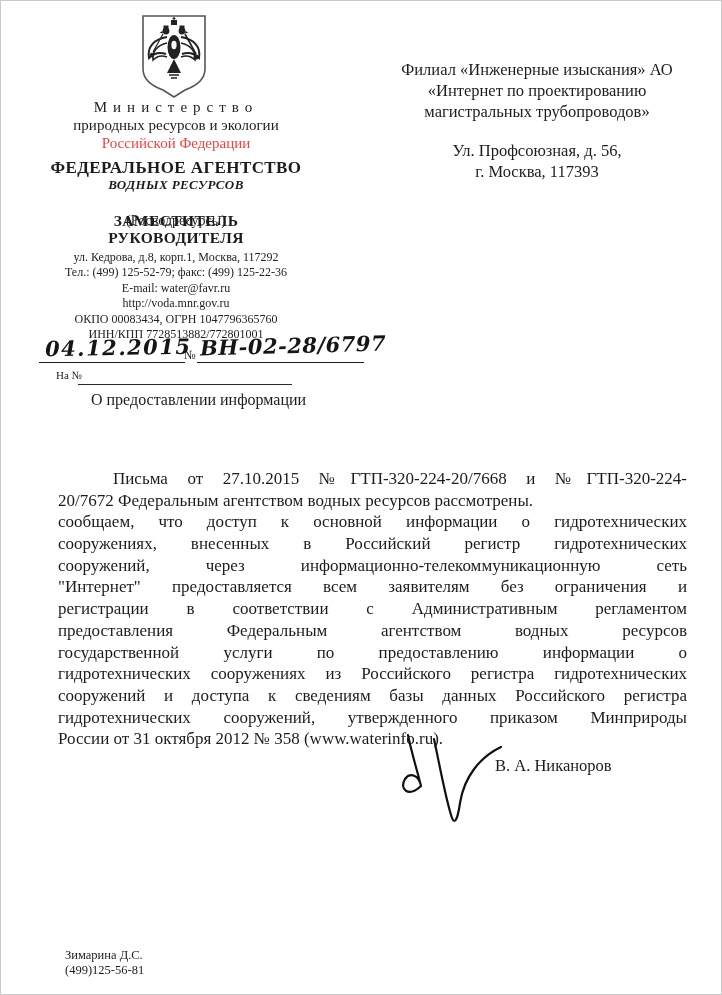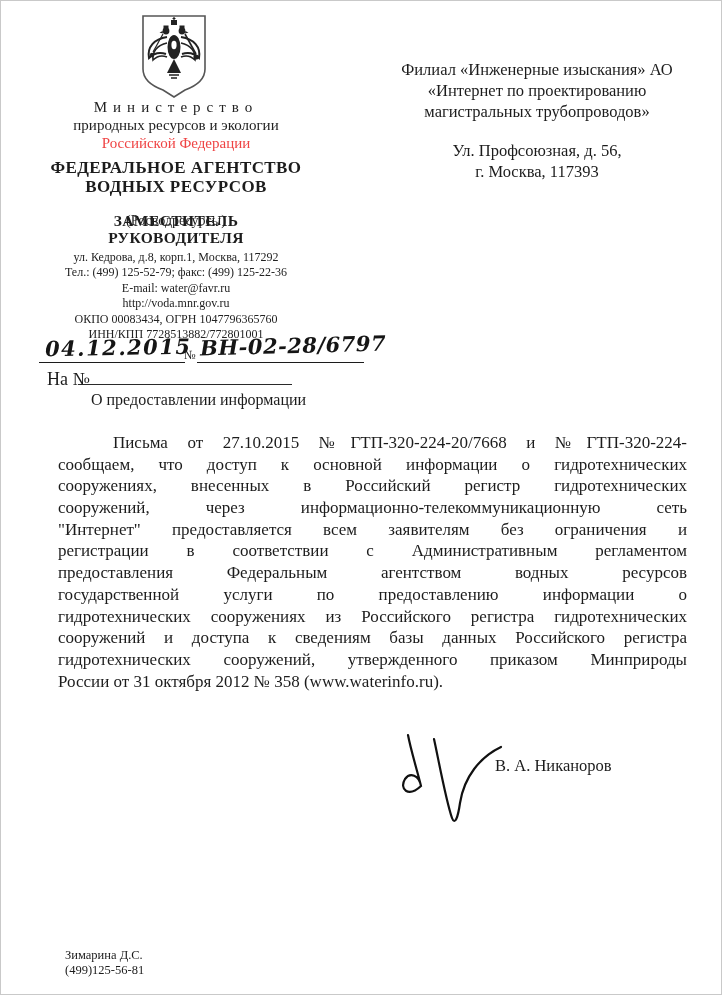--- a/index.html
+++ b/index.html
@@ -14,47 +14,47 @@
     color:#1c1c1c;
     overflow:hidden;
   }
   .abs{position:absolute;}
   
   .lh-col{left:30px;width:290px;text-align:center;}
   .ministry1{top:98px;font-size:15px;letter-spacing:6px;color:#222;}
   .ministry2{top:116px;font-size:15px;color:#222;}
   .ministry3{top:134px;font-size:15px;color:#ef4444;}
   .agency1{top:157px;font-size:17px;font-weight:bold;letter-spacing:0.4px;}
-  .agency2{top:176px;font-size:17px;font-weight:bold;letter-spacing:0.4px;}
+  .agency2{top:176px;font-size:13px;font-weight:bold;letter-spacing:0.4px;font-style:italic;}
   .rosvod{top:212px;font-size:14px;}
   .deputy1{top:211px;font-size:15.5px;font-weight:bold;letter-spacing:0.4px;}
   .deputy2{top:228px;font-size:15.5px;font-weight:bold;letter-spacing:0.4px;}
   .lh-addr{top:249px;font-size:12px;line-height:15.4px;color:#222;}
   
   .emblem{left:137px;top:13px;width:72px;height:85px;}
   
   .rcpt{left:368px;top:58px;width:336px;text-align:center;font-size:16.5px;line-height:21px;}
   .rcpt-addr{left:368px;top:139px;width:336px;text-align:center;font-size:16.5px;line-height:21px;}
   
   .hand{font-family:"DejaVu Serif","Liberation Serif",serif;font-style:italic;font-weight:bold;color:#151515;}
   .hw-date{left:44px;top:334px;font-size:21px;letter-spacing:1.5px;transform:rotate(-1deg);}
   .hw-num{left:199px;top:332px;font-size:21px;letter-spacing:0.5px;transform:rotate(-1.5deg);}
   .uline{height:1.3px;background:#1c1c1c;}
   .u-date{left:38px;top:361px;width:146px;}
   .u-num{left:196px;top:361px;width:167px;}
   .no-sign{left:183px;top:347px;font-size:12.5px;}
-  .reply{left:46px;top:368px;font-size:18px;}
+  .reply{left:55px;top:368px;font-size:11px;}
   .u-reply{left:77px;top:383px;width:214px;height:1px;background:#2a2a2a;}
   
   .subject{left:90px;top:390px;font-size:16px;}
   
   .body{left:57px;top:431px;width:629px;font-size:17px;}
   .bl{height:21.7px;line-height:21.7px;text-align:justify;text-align-last:justify;white-space:normal;}
   .bl.end{text-align-last:left;}
-  .bl.ind{padding-left:55px;}
+  .bl.ind{padding-left:55px;margin-top:36px;}
   
   .sig{left:393px;top:728px;width:112px;height:98px;}
   .signer{left:494px;top:755px;width:210px;text-align:left;font-size:16.5px;}
   
   .exec1{left:64px;top:947px;font-size:12.5px;}
   .exec2{left:64px;top:962px;font-size:12.5px;}
 </style>
 </head>
 <body>
 
@@ -124,20 +124,21 @@
   <div class="abs hand hw-num">ВН-02-28/6797</div>
   <div class="abs uline u-num"></div>
 
   <div class="abs reply">На №</div>
   <div class="abs u-reply"></div>
 
   <div class="abs subject">О предоставлении информации</div>
 
   <div class="abs body">
     <div class="bl ind">Письма от 27.10.2015 №ГТП-320-224-20/7668 и №ГТП-320-224-</div>
+    <div class="bl end">20/7672 Федеральным агентством водных ресурсов рассмотрены.</div>
     <div class="bl">сообщаем, что доступ к основной информации о гидротехнических</div>
     <div class="bl">сооружениях, внесенных в Российский регистр гидротехнических</div>
     <div class="bl">сооружений, через информационно-телекоммуникационную сеть</div>
     <div class="bl">"Интернет" предоставляется всем заявителям без ограничения и</div>
     <div class="bl">регистрации в соответствии с Административным регламентом</div>
     <div class="bl">предоставления Федеральным агентством водных ресурсов</div>
     <div class="bl">государственной услуги по предоставлению информации о</div>
     <div class="bl">гидротехнических сооружениях из Российского регистра гидротехнических</div>
     <div class="bl">сооружений и доступа к сведениям базы данных Российского регистра</div>
     <div class="bl">гидротехнических сооружений, утвержденного приказом Минприроды</div>

